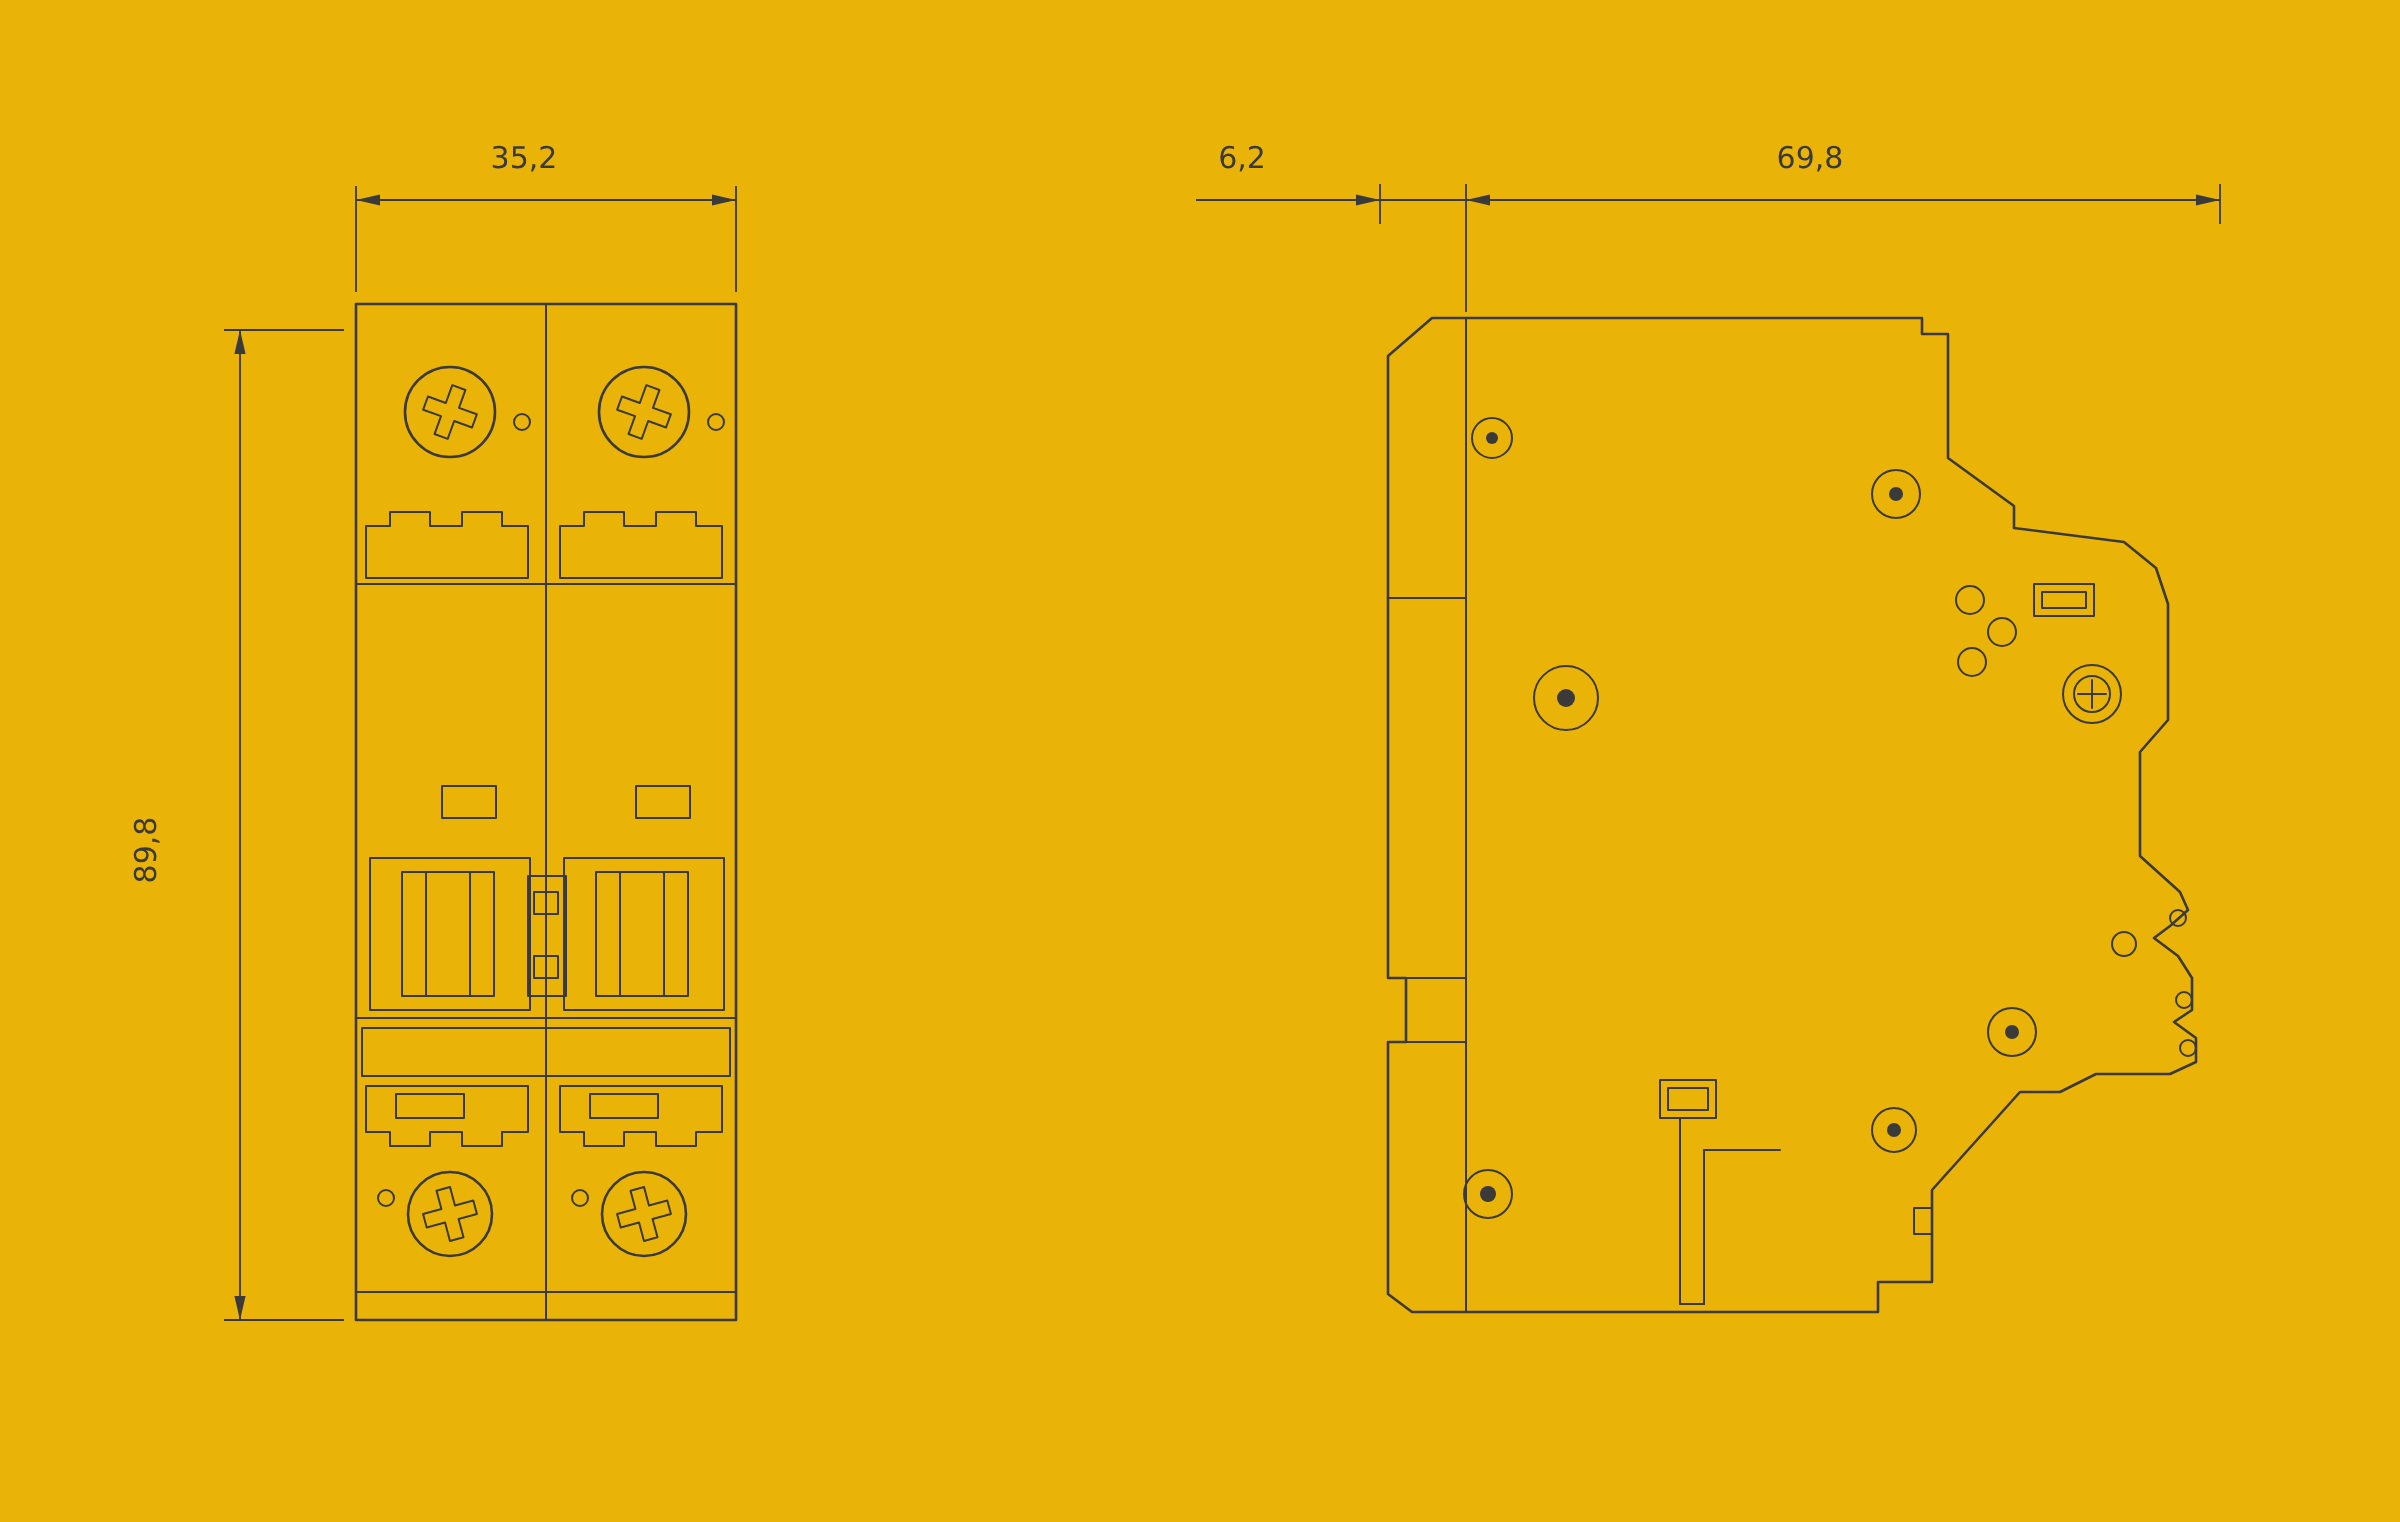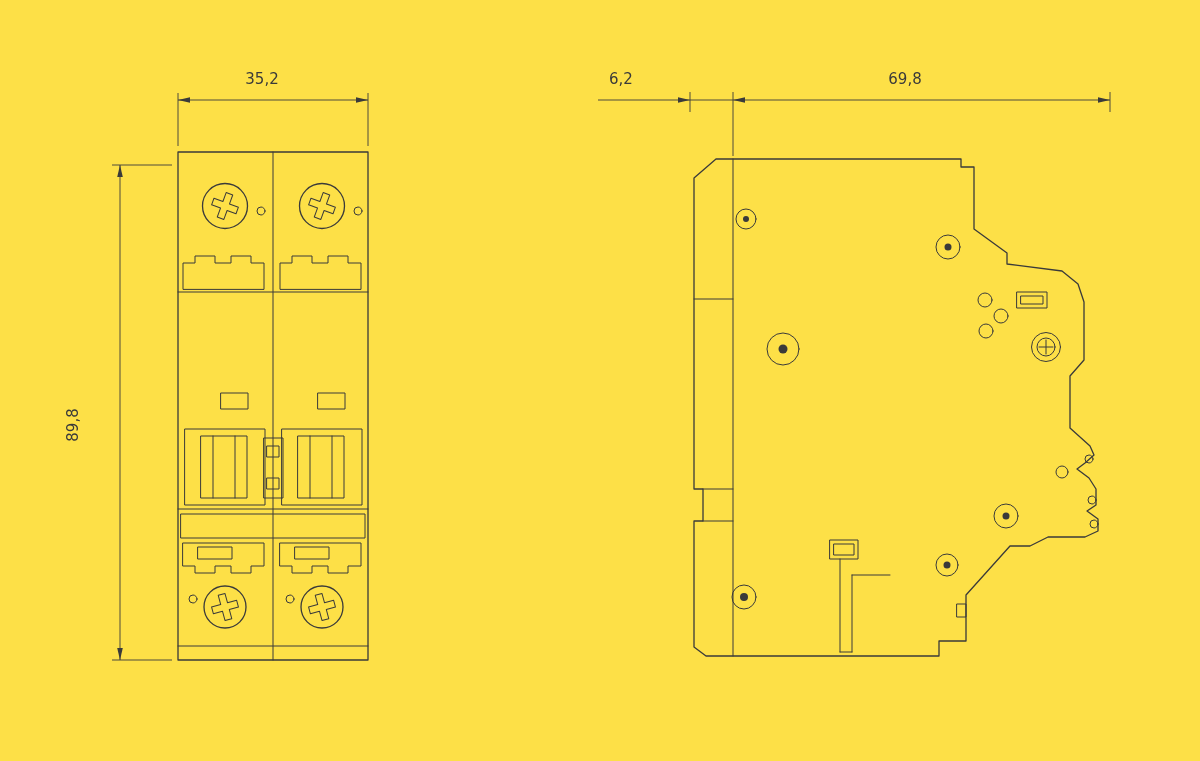--- a/index.html
+++ b/index.html
@@ -1,16 +1,16 @@
 <!DOCTYPE html>
 <html><head>
 <meta charset="utf-8">
 <style>
   html,body{margin:0;padding:0;background:#ffffff;}
-  .canvas{position:relative;width:1200px;height:761px;background:#fde047;overflow:hidden;}
+  .canvas{position:relative;width:1200px;height:761px;background:#eab308;overflow:hidden;}
   svg{display:block;}
   .ln{stroke:#3a3a3a;fill:none;stroke-width:1.3;stroke-linejoin:round;stroke-linecap:round;}
   .thin{stroke-width:1;}
   .dim{stroke:#3a3a3a;fill:none;stroke-width:0.9;stroke-linecap:butt;}
   .arrow{fill:#3a3a3a;stroke:none;}
   .dot{fill:#3a3a3a;stroke:none;}
   .dim-text{font-family:"DejaVu Sans",sans-serif;font-size:15px;fill:#3a3a3a;}
 </style>
 </head>
 <body>

